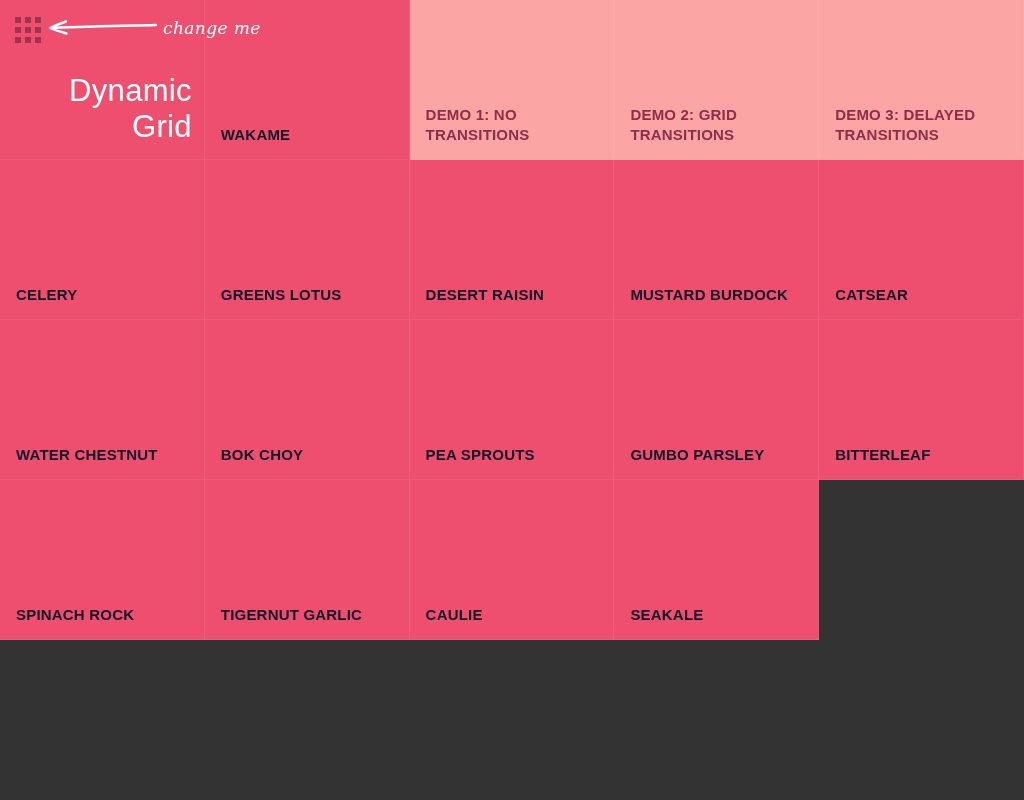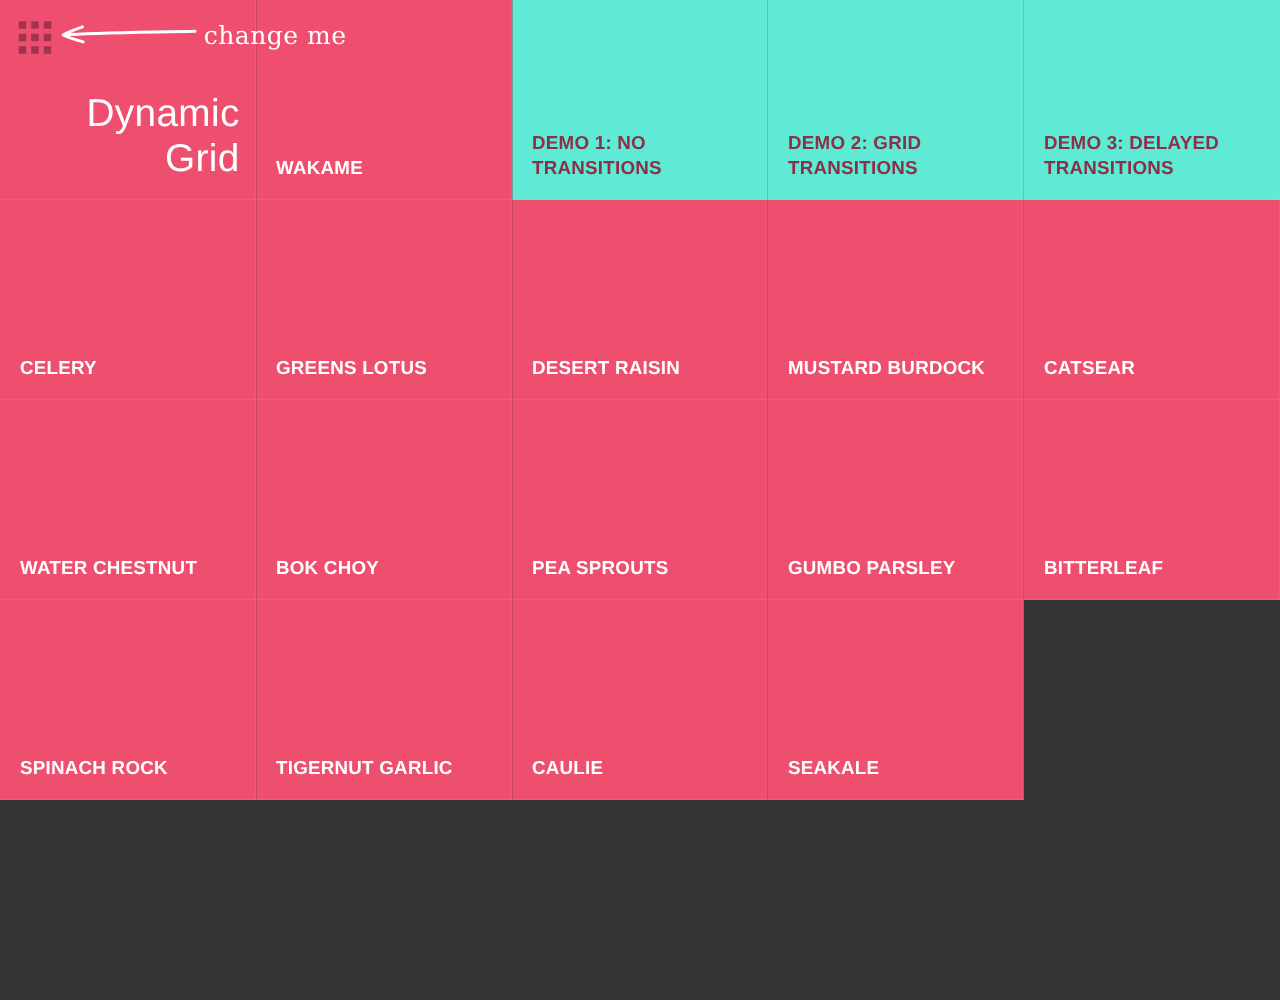--- a/index.html
+++ b/index.html
@@ -46,29 +46,29 @@
   }
 
   .cell.empty {
     background: transparent;
     border-right: none;
     border-bottom: none;
   }
 
   
   .cell.demo {
-    background: #5eead4;
+    background: #fca5a5;
   }
 
   .cell-label {
     position: absolute;
     left: 16px;
     right: 10px;
     bottom: 14px;
-    color: #ffffff;
+    color: #0f172a;
     font-size: 15px;
     font-weight: bold;
     line-height: 20px;
     text-transform: uppercase;
     letter-spacing: 0.2px;
     white-space: pre-line;
   }
 
   .cell.demo .cell-label {
     color: #8c2f48;
@@ -115,21 +115,22 @@
     left: 44px;
     height: 40px;
     display: flex;
     align-items: center;
     pointer-events: none;
   }
   .annotation svg { display: block; }
   .annotation .note {
     margin-left: 4px;
     color: #ffffff;
-    font-size: 20px;
+    font-size: 17px;
+    font-style: italic;
     font-family: "DejaVu Serif", serif;
     letter-spacing: 0.4px;
   }
 </style>
 </head>
 <body>
 
 <div id="app">
 
   <div class="grid" id="grid">

